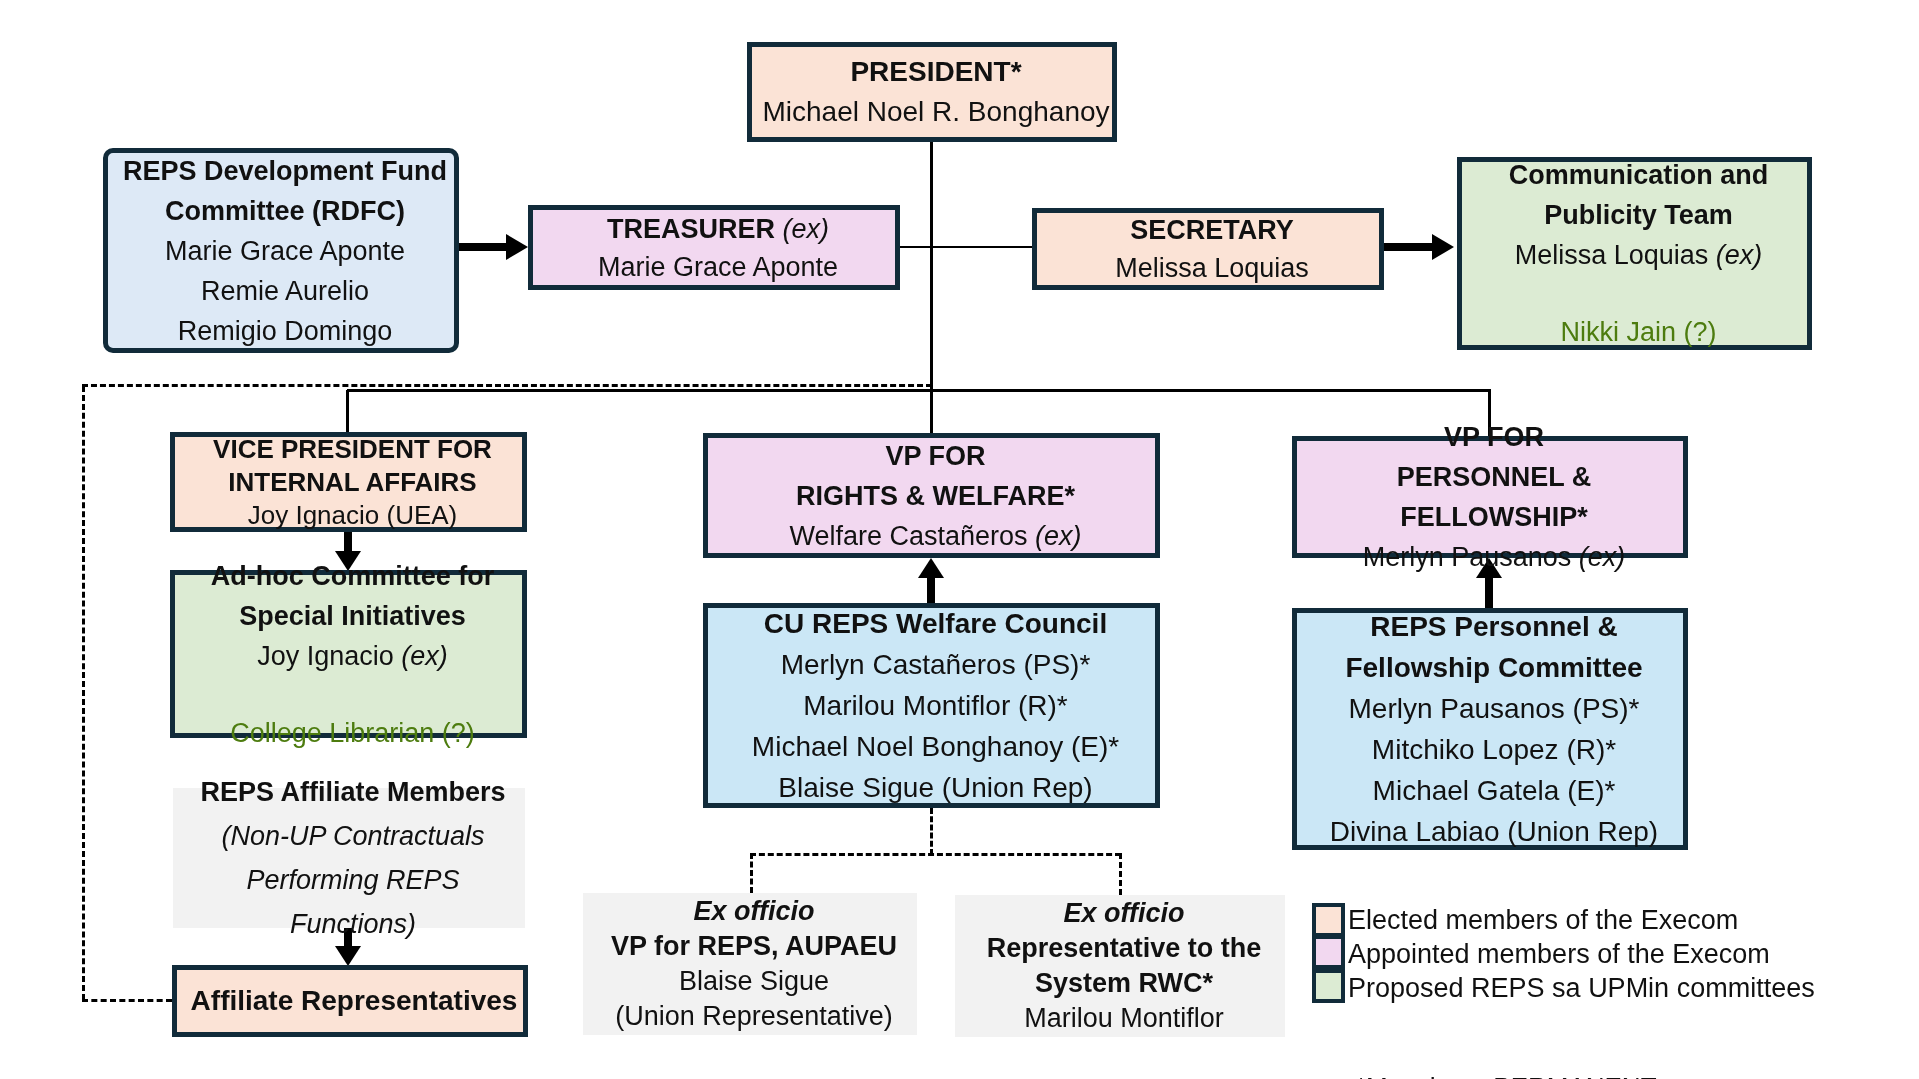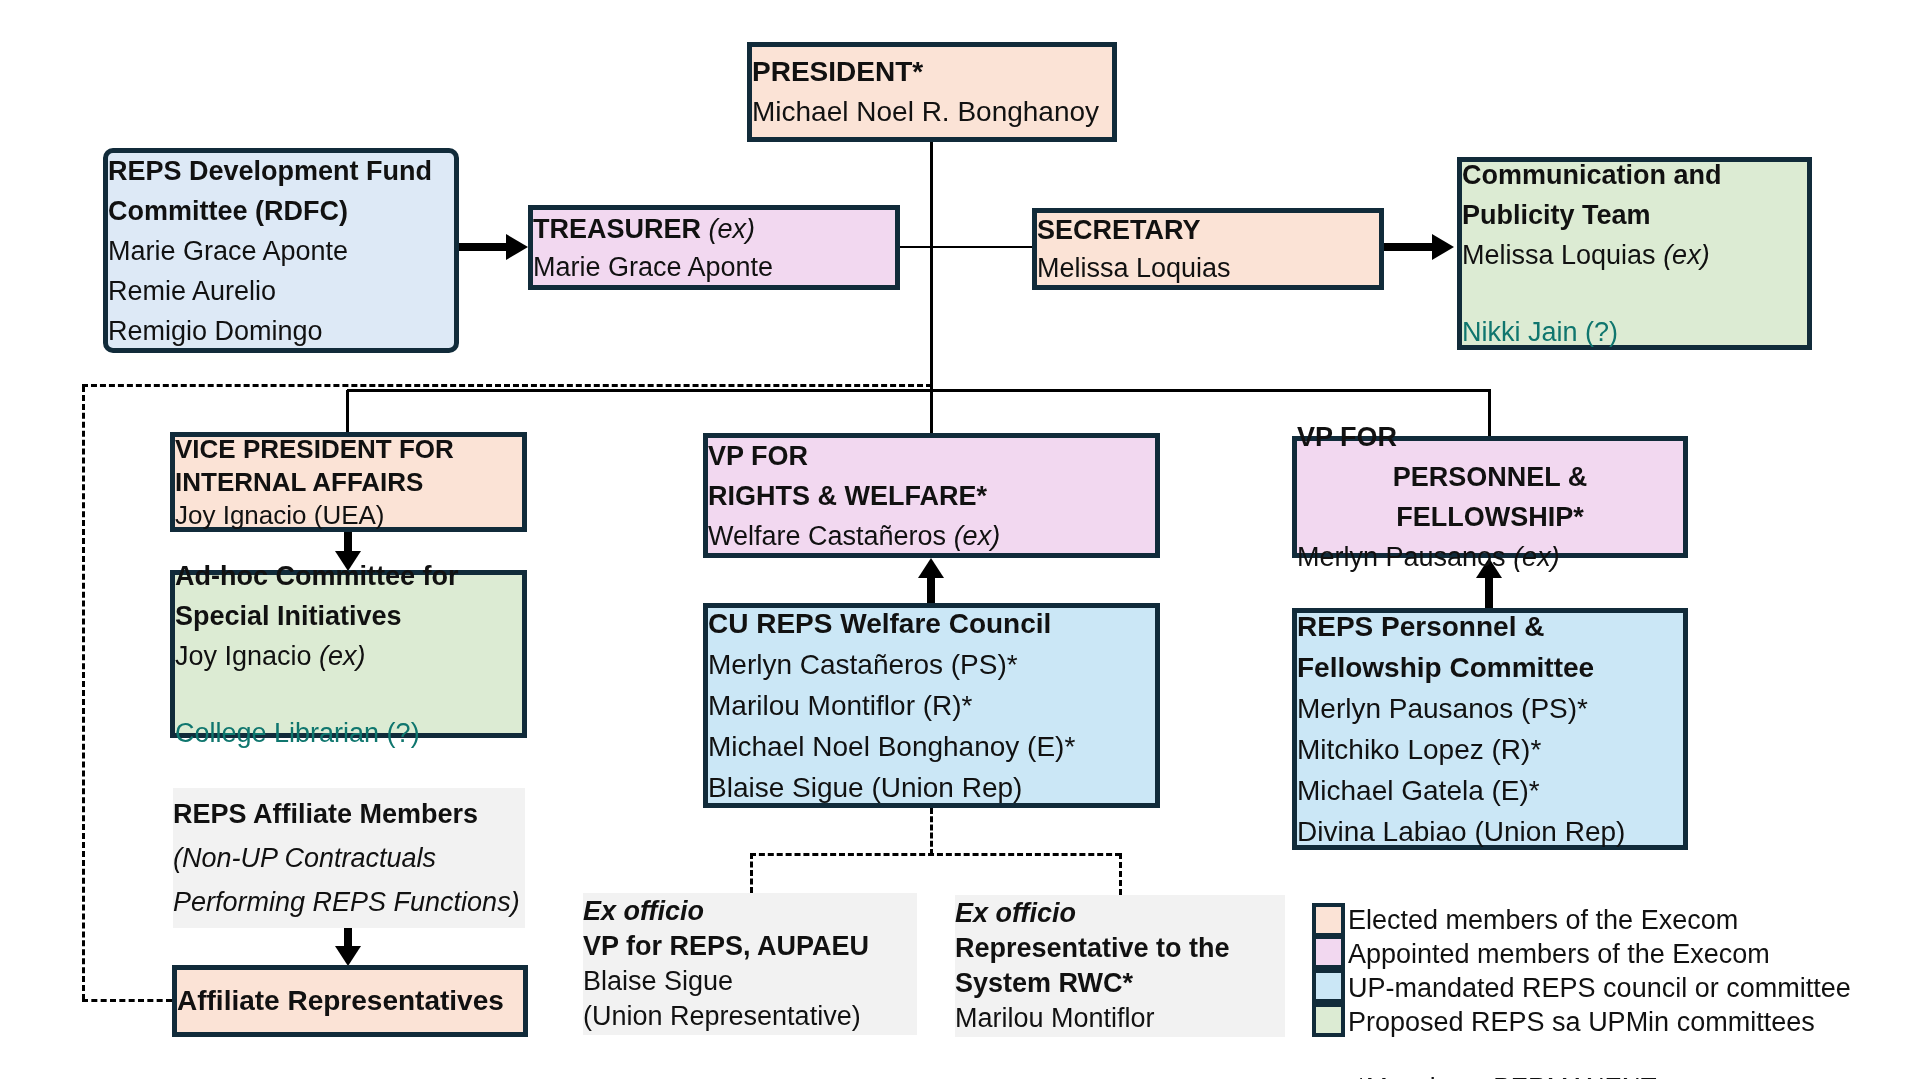--- a/index.html
+++ b/index.html
@@ -1,30 +1,30 @@
 <!DOCTYPE html>
 <html><head>
 <meta charset="utf-8">
 <style>
   html,body{margin:0;padding:0;background:#ffffff;}
   #stage{position:relative;width:1919px;height:1079px;background:#ffffff;overflow:hidden;
          font-family:"Liberation Sans","DejaVu Sans",sans-serif;color:#111;}
   .node{position:absolute;box-sizing:border-box;border:5px solid #112b3a;
-        display:flex;flex-direction:column;justify-content:center;align-items:flex-start;
-        text-align:center;font-size:27px;line-height:40px;}
+        display:flex;flex-direction:column;justify-content:center;align-items:center;
+        text-align:center;font-size:27px;line-height:40px;padding-left:8px;}
   .noborder{border:none;}
   .peach{background:#fbe3d6;}
   .pink{background:#f2d8f0;}
   .blue{background:#dde9f6;border-radius:10px;}
   .cyan{background:#cbe7f6;}
   .green{background:#dcebd3;}
   .gray{background:#f2f2f2;}
   .b{font-weight:700;}
   .i{font-style:italic;}
-  .red{color:#0f766e;margin-top:37px;}
+  .red{color:#4d7c0f;margin-top:37px;}
   .lh33{line-height:33px;font-size:26px;}
   .lh35{line-height:35px;}
   .lh38{line-height:38px;}
   .lh41{line-height:41px;font-size:28px;}
   .lh44{line-height:44px;}
   .fs28{font-size:28px;}
   
   .hline,.vline{position:absolute;background:#000;}
   .dash-h{position:absolute;border-top:3px dashed #000;}
   .dash-v{position:absolute;border-left:3px dashed #000;}
@@ -184,24 +184,20 @@
   <div class="legend">
     <div class="legend-row">
       <div class="sw sw-elected"></div>
       <span class="legend-label">Elected members of the Execom</span>
     </div>
     <div class="legend-row">
       <div class="sw sw-appointed"></div>
       <span class="legend-label">Appointed members of the Execom</span>
     </div>
     <div class="legend-row">
-      <div class="sw sw-mandated"></div>
-      <span class="legend-label">UP-mandated REPS council or committee</span>
-    </div>
-    <div class="legend-row">
       <div class="sw sw-proposed"></div>
       <span class="legend-label">Proposed REPS sa UPMin committees</span>
     </div>
   </div>
 
   <div class="footnote">*Must have PERMANENT status</div>
 
 </div>
 
 </body></html>

